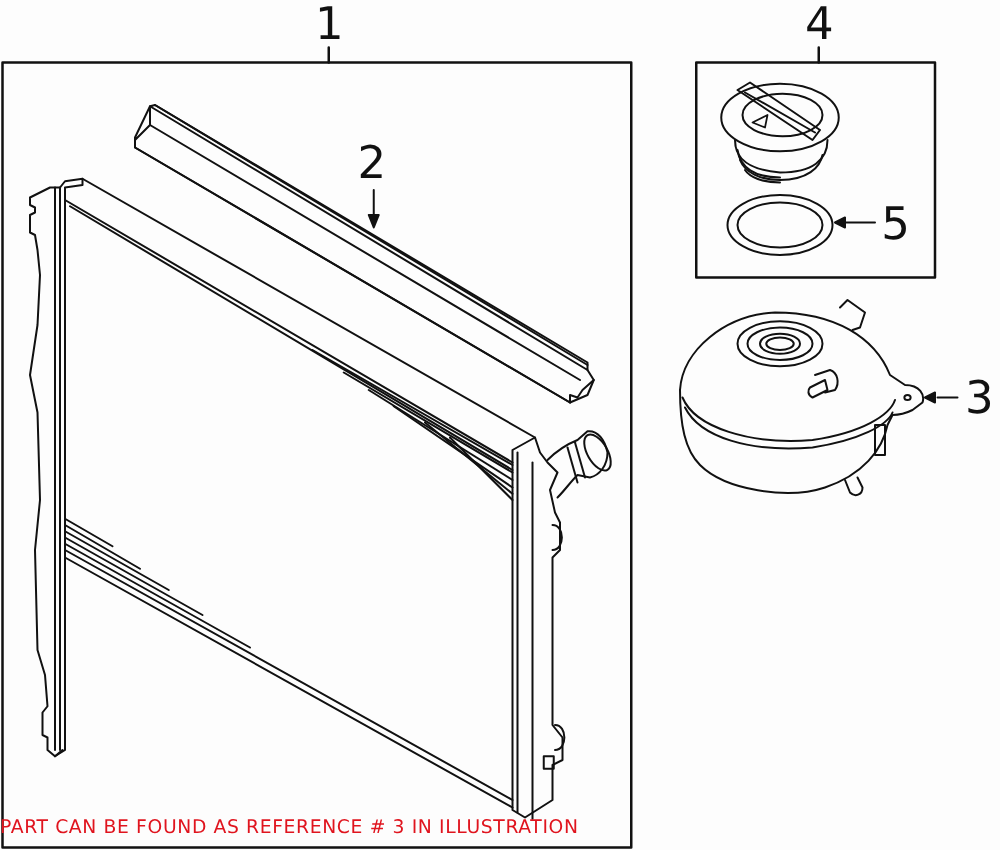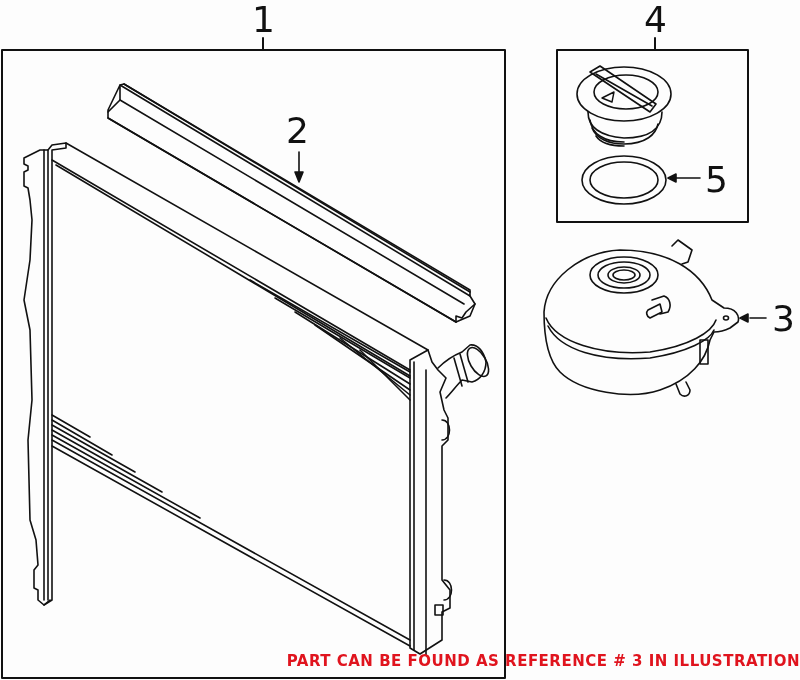--- a/index.html
+++ b/index.html
@@ -1,19 +1,19 @@
 <!DOCTYPE html>
 <html><head>
 <meta charset="utf-8">
 <style>
   html, body { margin: 0; padding: 0; background: #ffffff; }
   body { width: 800px; height: 680px; position: relative; overflow: hidden; font-family: "Liberation Sans", sans-serif; }
   .canvas { position: absolute; left: 0; top: 0; width: 800px; height: 680px; background: #fdfdfd; }
   .callout-num { position: absolute; font-family: "DejaVu Sans", sans-serif; font-size: 36px; color: #111; line-height: 1; }
-  .caption { position: absolute; left: 0; top: 652px; width: 800px; text-align: right; font-family: "DejaVu Sans", sans-serif; font-weight: bold; font-size: 15px; color: #e0141e; letter-spacing: 0.5px; }
+  .caption { position: absolute; left: 0; top: 652px; width: 800px; text-align: left; font-family: "DejaVu Sans", sans-serif; font-weight: normal; font-size: 15px; color: #e0141e; letter-spacing: 0.5px; }
   svg { position: absolute; left: 0; top: 0; }
 </style>
 </head>
 <body>
 
 <div class="canvas">
 
   <svg width="800" height="680" viewBox="0 0 800 680" fill="none" stroke="#111" stroke-width="1.6" stroke-linejoin="round" stroke-linecap="round">
 
     <g>

